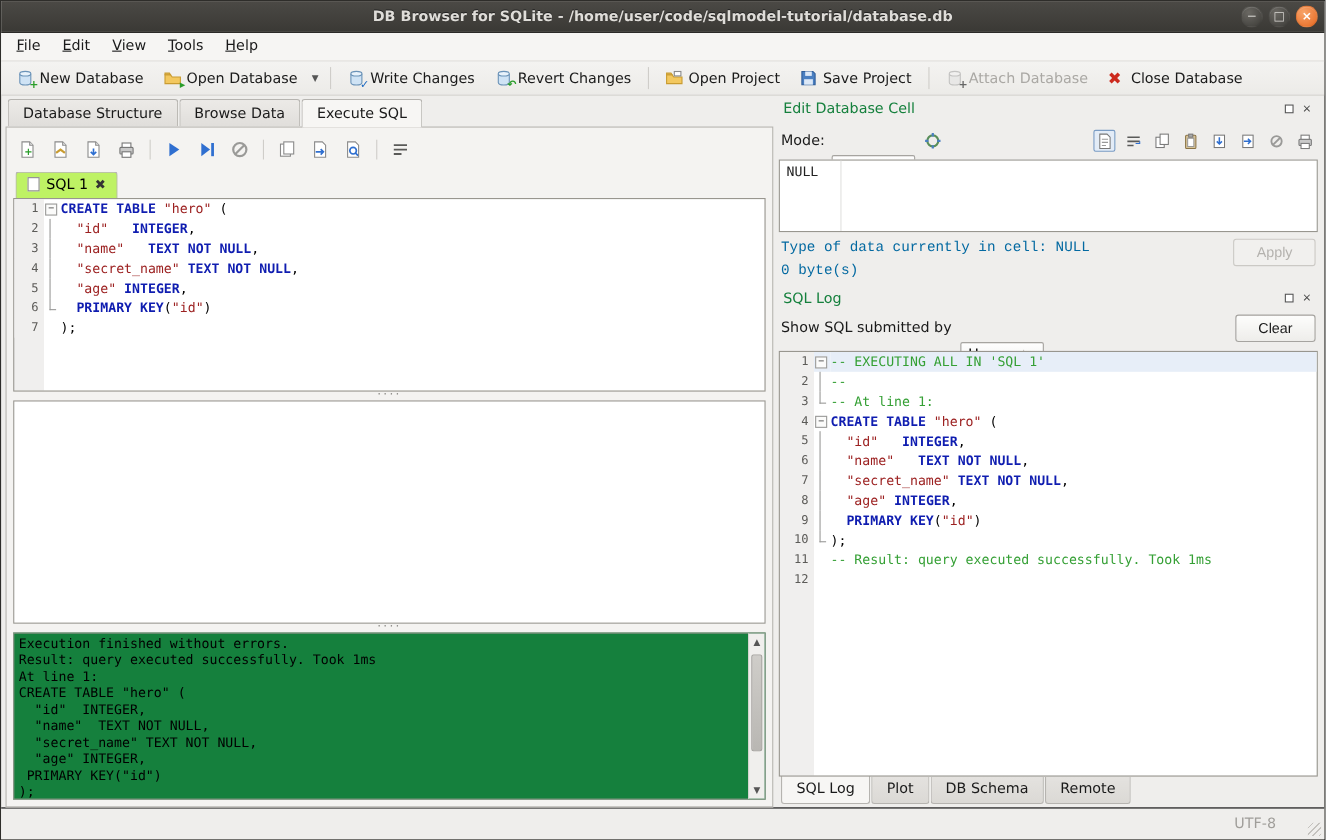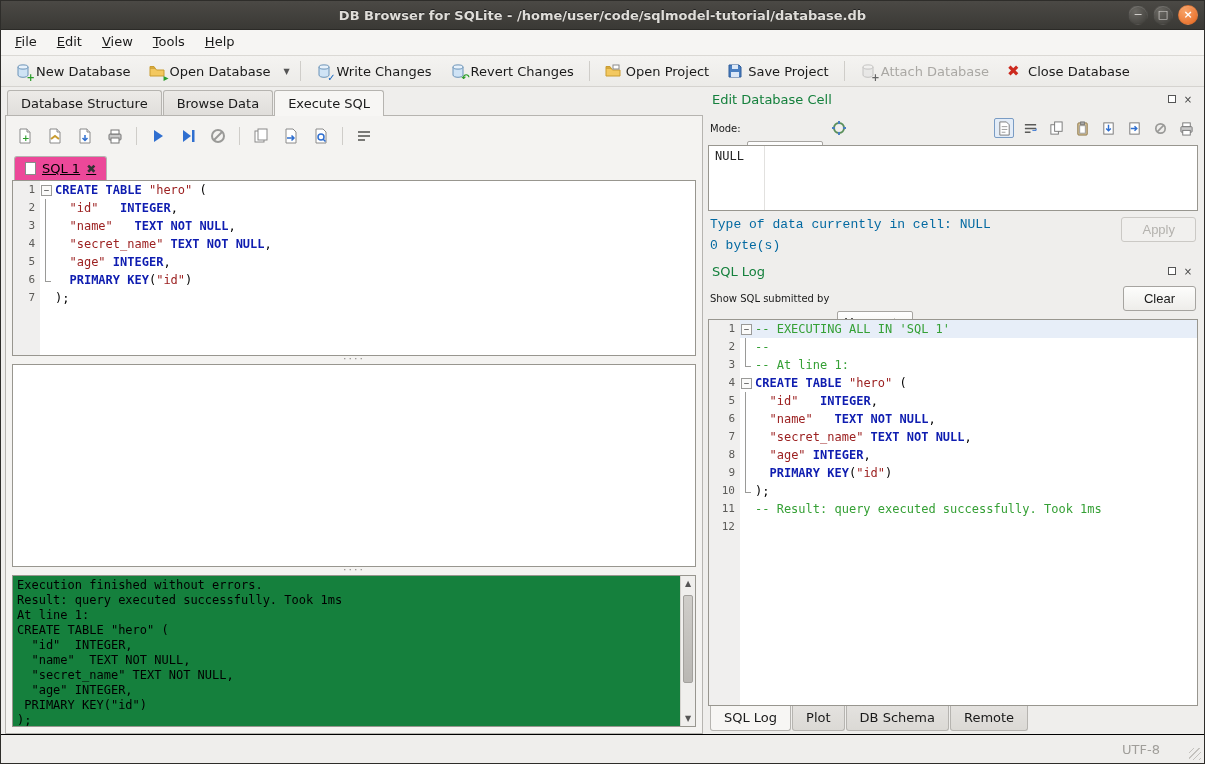--- a/index.html
+++ b/index.html
@@ -56,22 +56,22 @@
 
   
   .sql-toolbar { height:32px; flex:none; display:flex; align-items:center; gap:8px; padding:2px 2px; }
   .sicon { width:22px; height:22px; display:flex; align-items:center; justify-content:center;
            border:1px solid transparent; border-radius:2px; cursor:default; }
   .sicon svg { display:block; }
   .sql-tb-sep { width:1px; height:18px; background:#cfcdc9; margin:0 2px; }
 
   
   .sql-tabbar { height:28px; flex:none; display:flex; align-items:flex-end; padding-left:2px; }
-  .sql-tab { display:flex; align-items:center; gap:6px; padding:4px 10px; font-size:13px;
-             background:#ec4899; border:1px solid #b6b4b0; border-bottom:none; border-radius:3px 3px 0 0;text-decoration:underline; }
+  .sql-tab { display:flex; gap:6px; padding:4px 10px; font-size:13px;
+             background:#bef264; border:1px solid #b6b4b0; border-bottom:none; border-radius:3px 3px 0 0; }
   .sql-tab .doc { width:11px; height:13px; border:1px solid #8a8a8a; background:#fff; flex:none; }
   .sql-tab .close-x { font-weight:bold; font-size:12px; color:#333; cursor:default; }
 
   
   .codebox { background:#fff; border:1px solid #98968f; overflow:hidden; position:relative;
              font-family:"DejaVu Sans Mono","Liberation Mono",monospace; font-size:12px; }
   .codebox.editor { height:176px; flex:none;
              background:linear-gradient(to right,#f0efee 0,#f0efee 27px,#ffffff 27px); }
   .codebox.sqllogbox { flex:1; min-height:0;
              background:linear-gradient(to right,#f0efee 0,#f0efee 31px,#ffffff 31px); }
@@ -110,21 +110,21 @@
 
   
   .dock-header { height:24px; flex:none; display:flex; align-items:center; padding:2px 4px; }
   .dock-title { flex:1; font-size:13px; color:#15803d; }
   .dock-btns { display:flex; gap:4px; align-items:center; }
   .dock-btn { width:12px; height:12px; display:flex; align-items:center; justify-content:center;
               font-size:10px; color:#444; cursor:default; }
   .float-box { width:8px; height:8px; border:1px solid #555; background:#fff; }
 
   .cell-controls { height:34px; flex:none; display:flex; align-items:center; gap:6px; padding:0 2px; }
-  .lbl { font-size:10px; color:#1a1a1a; }
+  .lbl { font-size:13px; color:#1a1a1a; }
   .combo { display:inline-flex; align-items:center; justify-content:space-between; gap:8px;
            border:1px solid #a6a4a0; background:linear-gradient(#fefefe,#f0efec); border-radius:2px;
            padding:3px 6px; font-size:13px; min-width:76px; cursor:default;margin-top:48px; }
   .combo .arrow { font-size:8px; color:#444; border-left:1px solid #c8c6c2; padding-left:5px; }
   .mini-icons { display:flex; gap:6px; align-items:center; margin-left:auto; }
   .micon { width:20px; height:20px; display:flex; align-items:center; justify-content:center;
            border:1px solid transparent; border-radius:2px; cursor:default; }
   .micon.checked { border-color:#7a9cc4; background:#e3ecf7; }
 
   .cell-editor { height:66px; flex:none; background:#fff; border:1px solid #98968f; position:relative;

